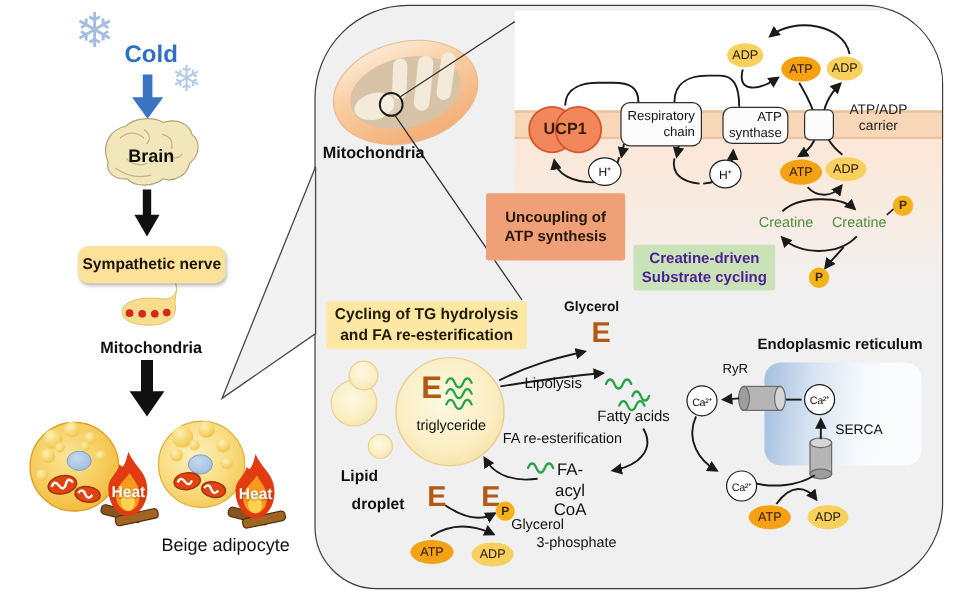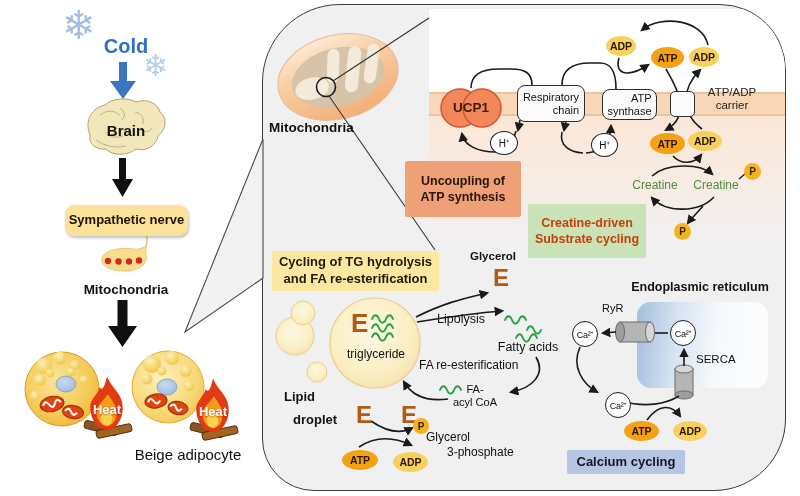--- a/index.html
+++ b/index.html
@@ -12,21 +12,21 @@
 .membrane{position:absolute;left:166px;top:87px;width:356px;height:24px;background:#f8d6b8;
   border-top:2px solid #edc29c;border-bottom:2px solid #edc29c}
 .matrix{position:absolute;left:166px;top:111px;width:356px;height:128px;
   background:linear-gradient(180deg,#fbe7d7 0%,#f7ece4 55%,#f0f0f1 100%)}
 svg.art{position:absolute;left:0;top:0;z-index:3;pointer-events:none}
 .lbl{position:absolute;z-index:5;color:#111;white-space:pre-line;line-height:1.18}
 .b{font-weight:bold}
 .ctr{text-align:center}
 .rgt{text-align:right}
 .pill{position:absolute;z-index:4;display:flex;align-items:center;justify-content:center;
-  border-radius:50%;font-size:10.5px;font-weight:bold;color:#2a1703}
+  border-radius:50%;font-size:10.5px;font-weight:normal;color:#2a1703}
 .atp{background:#f5a114}
 .adp{background:#f7d05e}
 .circ{position:absolute;z-index:4;background:#fff;border:1.4px solid #1d1d1d;border-radius:50%;
   display:flex;align-items:center;justify-content:center;color:#111}
 .hp{font-size:10px}
 .ca{font-size:9px;letter-spacing:-0.3px}
 .pcirc{position:absolute;z-index:5;background:#f5b31b;border-radius:50%;display:flex;
   align-items:center;justify-content:center;font-size:10px;font-weight:bold;color:#3a2403}
 .wbox{position:absolute;z-index:4;background:#fbfbfb;border:1.5px solid #2e2e2e;border-radius:8px;
   display:flex;align-items:center;justify-content:center;text-align:right;font-size:11px;
@@ -274,38 +274,38 @@
 
   <div class="circ hp" style="left:490px;top:131px;width:28px;height:24px">H⁺</div>
   <div class="circ hp" style="left:591px;top:133px;width:27px;height:24px">H⁺</div>
 
   <div class="pill adp" style="left:606px;top:36px;width:30px;height:20px">ADP</div>
   <div class="pill atp" style="left:651px;top:47px;width:33px;height:21px">ATP</div>
   <div class="pill adp" style="left:689px;top:47px;width:30px;height:20px">ADP</div>
 
   <div class="cbox" style="left:405px;top:161px;width:116px;height:56px;background:#efa077;color:#26160c">Uncoupling of
 ATP synthesis</div>
-  <div class="cbox" style="left:528px;top:204px;width:118px;height:54px;background:#c9e2b7;color:#c2410c">Creatine-driven
+  <div class="cbox" style="left:528px;top:204px;width:118px;height:38px;background:#c9e2b7;color:#4c1d95">Creatine-driven
 Substrate cycling</div>
 
   <div class="pill atp" style="left:650px;top:133px;width:35px;height:21px">ATP</div>
   <div class="pill adp" style="left:688px;top:131px;width:34px;height:20px">ADP</div>
   <div class="lbl ctr grn" style="left:631px;top:178px;width:48px;font-size:12px">Creatine</div>
   <div class="lbl ctr grn" style="left:692px;top:178px;width:48px;font-size:12px">Creatine</div>
   <div class="pcirc" style="left:744px;top:163px;width:17px;height:17px">P</div>
   <div class="pcirc" style="left:674px;top:223px;width:17px;height:17px">P</div>
 
   <div class="cbox" style="left:272px;top:251px;width:167px;height:40px;background:#fce8a2;font-size:13px;color:#201a06">Cycling of TG hydrolysis
 and FA re-esterification</div>
   <div class="lbl b ctr" style="left:467px;top:250px;width:52px;font-size:11.5px">Glycerol</div>
   <div class="eltr" style="left:493px;top:266px;font-size:24px">E</div>
   <div class="lbl" style="left:437px;top:312px;font-size:12.5px">Lipolysis</div>
   <div class="lbl ctr" style="left:493px;top:340px;width:70px;font-size:12.5px">Fatty acids</div>
   <div class="lbl" style="left:419px;top:358px;font-size:12px">FA re-esterification</div>
-  <div class="lbl ctr" style="left:450px;top:383px;width:50px;font-size:11px">FA-
+  <div class="lbl ctr" style="left:450px;top:383px;width:50px;font-size:14px">FA-
 acyl CoA</div>
   <div class="eltr" style="left:351px;top:310px;font-size:26px">E</div>
   <div class="lbl ctr" style="left:337px;top:347px;width:78px;font-size:12px">triglyceride</div>
   <div class="lbl b" style="left:284px;top:389px;font-size:13px">Lipid</div>
   <div class="lbl b" style="left:293px;top:412px;font-size:13px">droplet</div>
   <div class="eltr" style="left:356px;top:403px;font-size:24px">E</div>
   <div class="eltr" style="left:401px;top:403px;font-size:24px">E</div>
   <div class="pcirc" style="left:413px;top:418px;width:16px;height:16px">P</div>
   <div class="lbl" style="left:426px;top:430px;font-size:12px">Glycerol</div>
   <div class="lbl" style="left:447px;top:445px;font-size:12px">3-phosphate</div>
@@ -315,15 +315,14 @@
   <div style="position:absolute;left:637px;top:302px;width:131px;height:86px;z-index:2;border-radius:14px;
        background:linear-gradient(95deg,#a3bedd 0%,#d6e3f1 30%,#f6f9fc 60%,#fdfdfe 100%)"></div>
   <div class="lbl b ctr" style="left:628px;top:280px;width:144px;font-size:12.5px">Endoplasmic reticulum</div>
   <div class="lbl" style="left:602px;top:302px;font-size:11px">RyR</div>
   <div class="lbl" style="left:696px;top:353px;font-size:11.5px">SERCA</div>
   <div class="circ ca" style="left:572px;top:321px;width:26px;height:26px">Ca²⁺</div>
   <div class="circ ca" style="left:670px;top:320px;width:26px;height:26px">Ca²⁺</div>
   <div class="circ ca" style="left:605px;top:392px;width:26px;height:26px">Ca²⁺</div>
   <div class="pill atp" style="left:624px;top:421px;width:35px;height:20px">ATP</div>
   <div class="pill adp" style="left:673px;top:421px;width:34px;height:20px">ADP</div>
-  <div class="cbox" style="left:567px;top:450px;width:118px;height:24px;background:#b7c5e4;font-size:13px;color:#101826">Calcium cycling</div>
 
 </div>
 
 </body></html>

